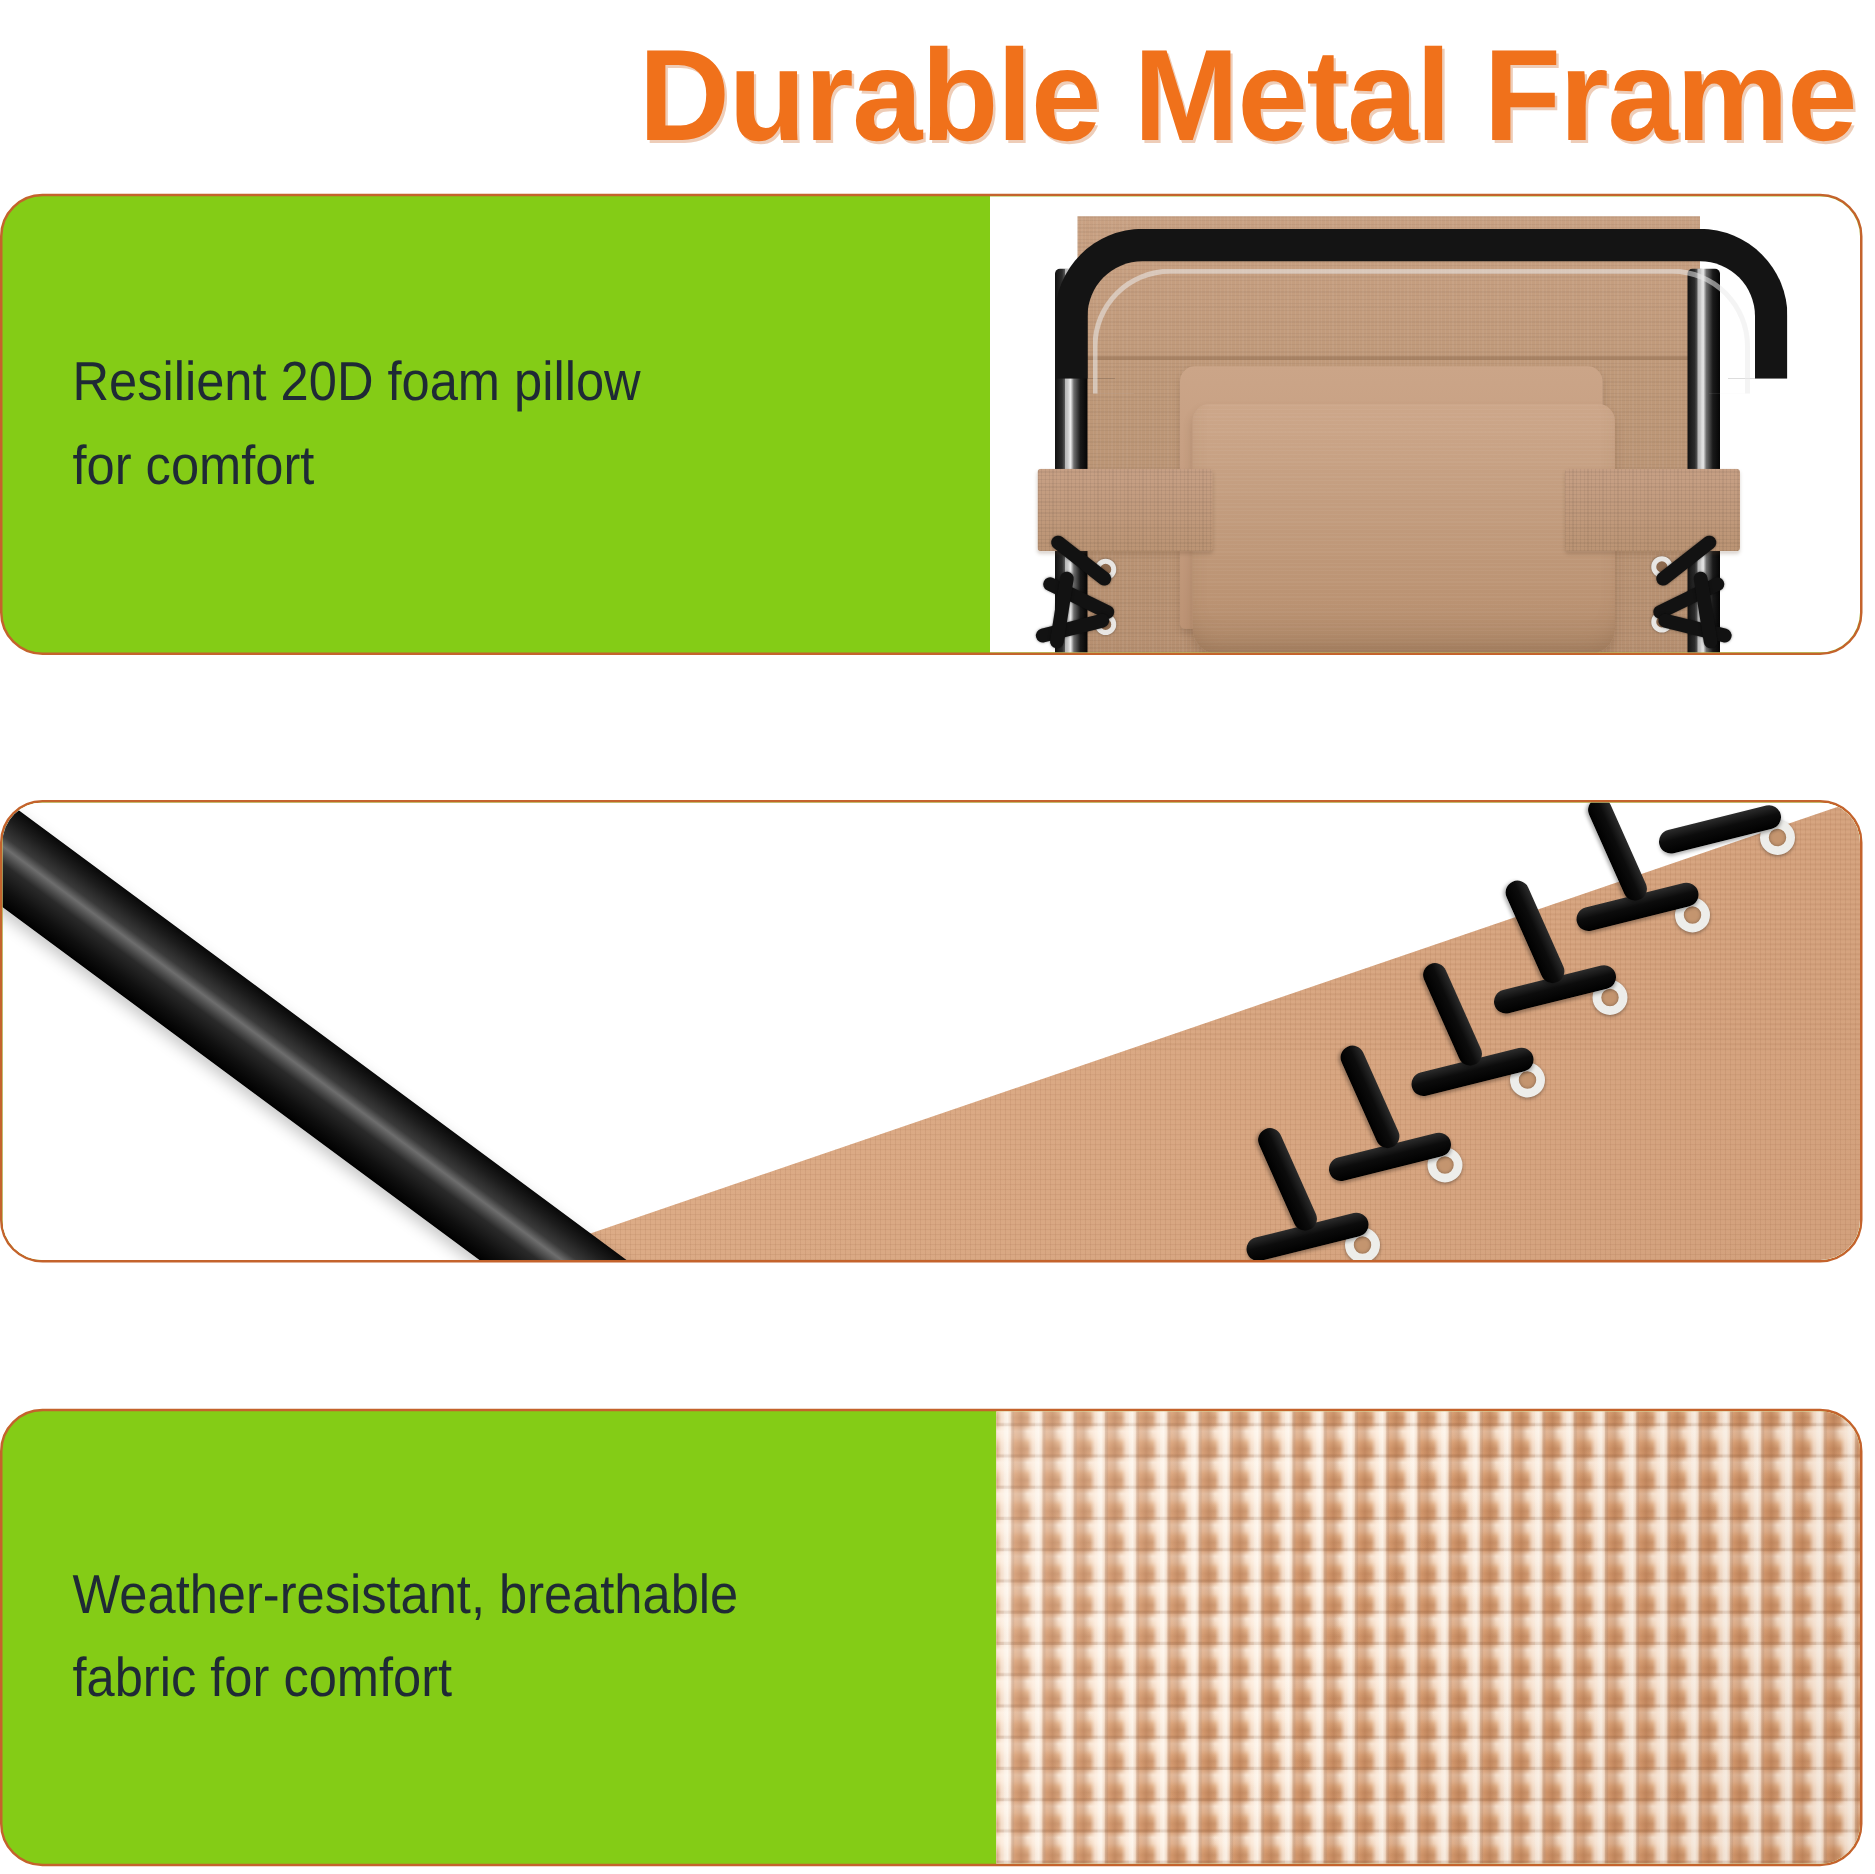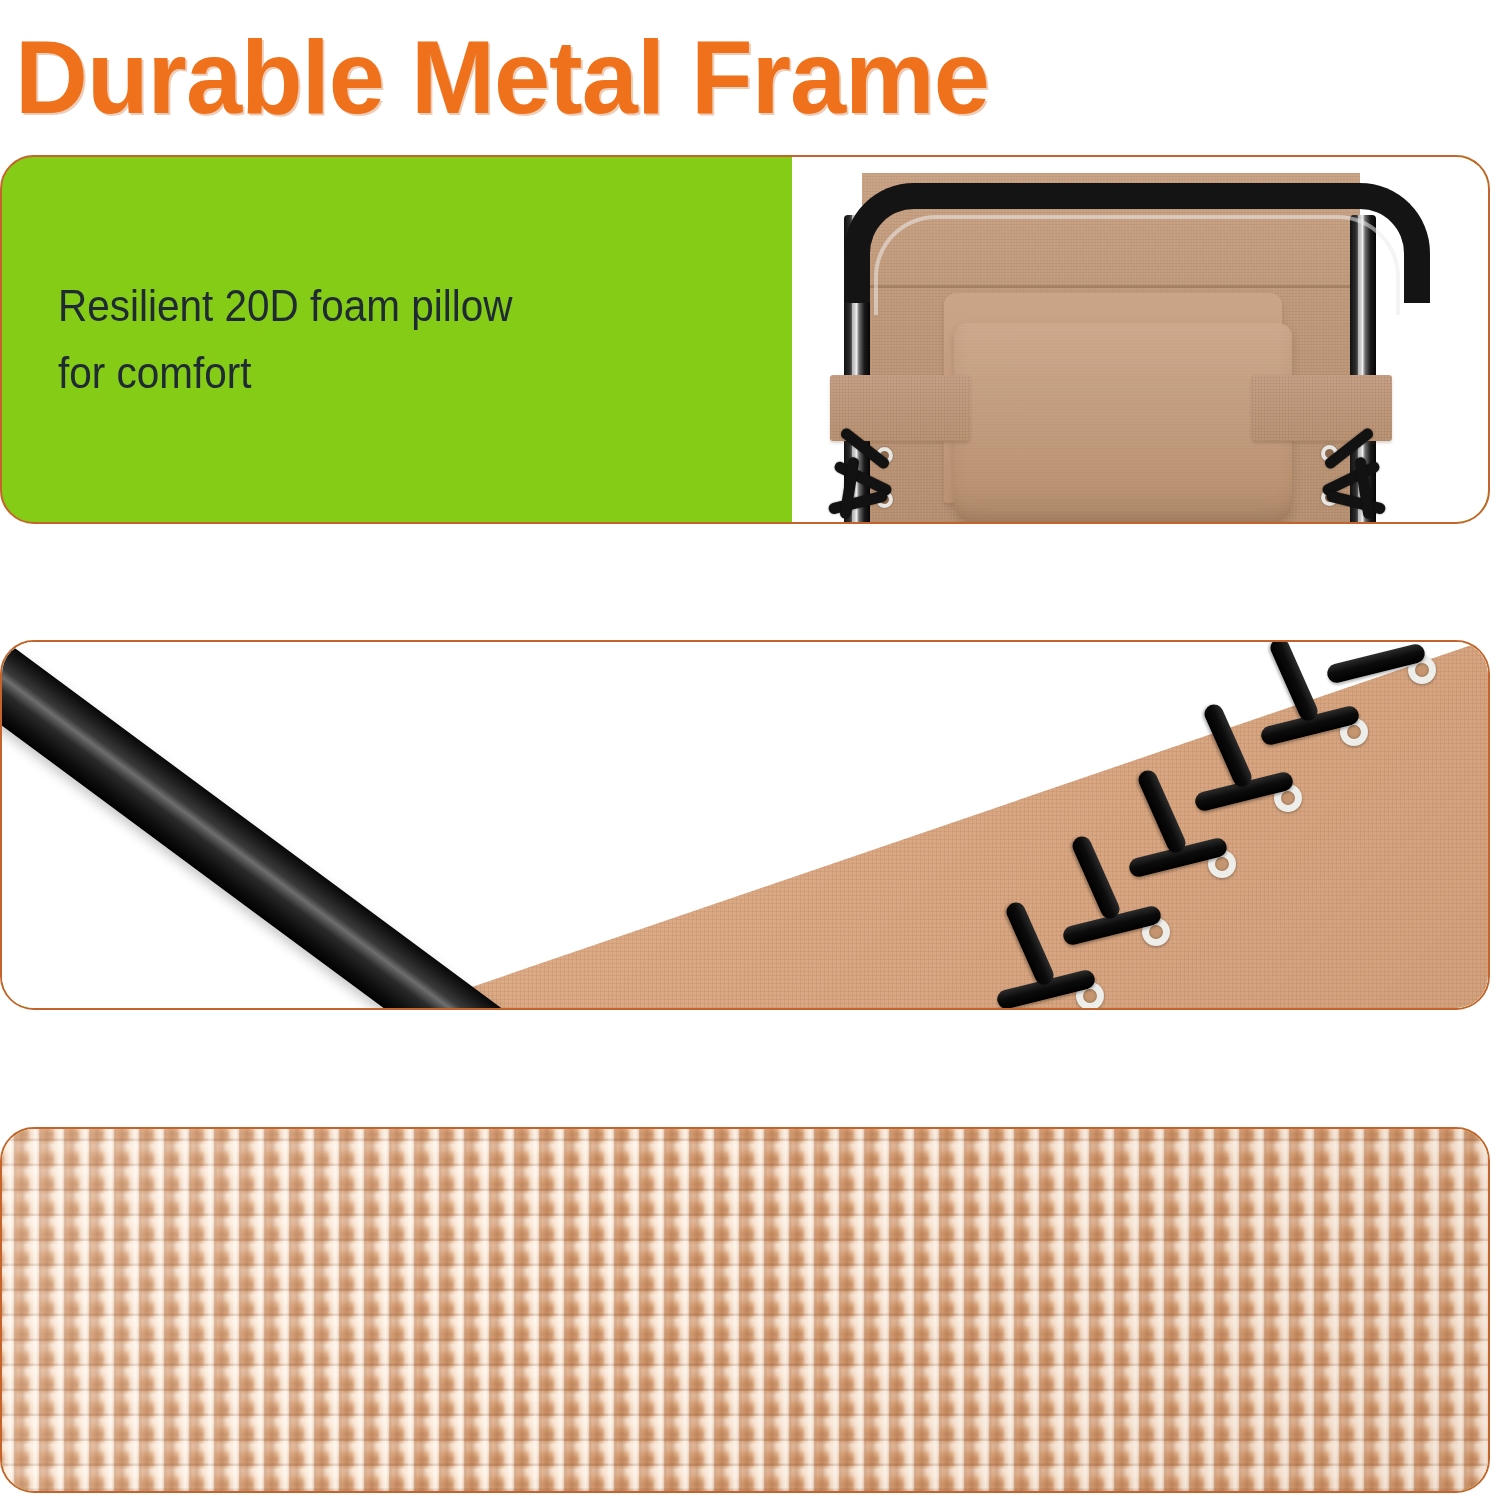--- a/index.html
+++ b/index.html
@@ -13,21 +13,21 @@
     font-family: "Liberation Sans", sans-serif;
     overflow: hidden;
     position: relative;
   }
 
   
   .title-bar {
     height: 150px;
     display: flex;
     align-items: center;
-    justify-content: flex-start;
+    justify-content: flex-end;
     padding-top: 4px;
     box-sizing: border-box;
   }
   .title-text {
     font-family: "Liberation Sans", sans-serif;
     font-size: 104px;
     font-weight: bold;
     color: #F0711B;
     letter-spacing: -1px;
     line-height: 1;
@@ -351,20 +351,24 @@
       <div class="p2-cord" style="right:216px; top:94px;  width:88px; transform:rotate(66deg);"></div>
       <div class="p2-cord" style="right:282px; top:160px; width:88px; transform:rotate(66deg);"></div>
       <div class="p2-cord" style="right:348px; top:226px; width:88px; transform:rotate(66deg);"></div>
       <div class="p2-cord" style="right:414px; top:292px; width:88px; transform:rotate(66deg);"></div>
     </div>
   </div>
 </div>
 
 <div class="card" id="card-3">
 
+  <div class="card-text">
+    <div class="card-caption">Weather-resistant, breathable
+fabric for comfort</div>
+  </div>
 
   <div class="card-media">
     <div class="p3">
       <div class="p3-weave"></div>
       <div class="p3-weave-2"></div>
       <div class="p3-weave-3"></div>
       <div class="p3-sheen"></div>
     </div>
   </div>
 </div>

